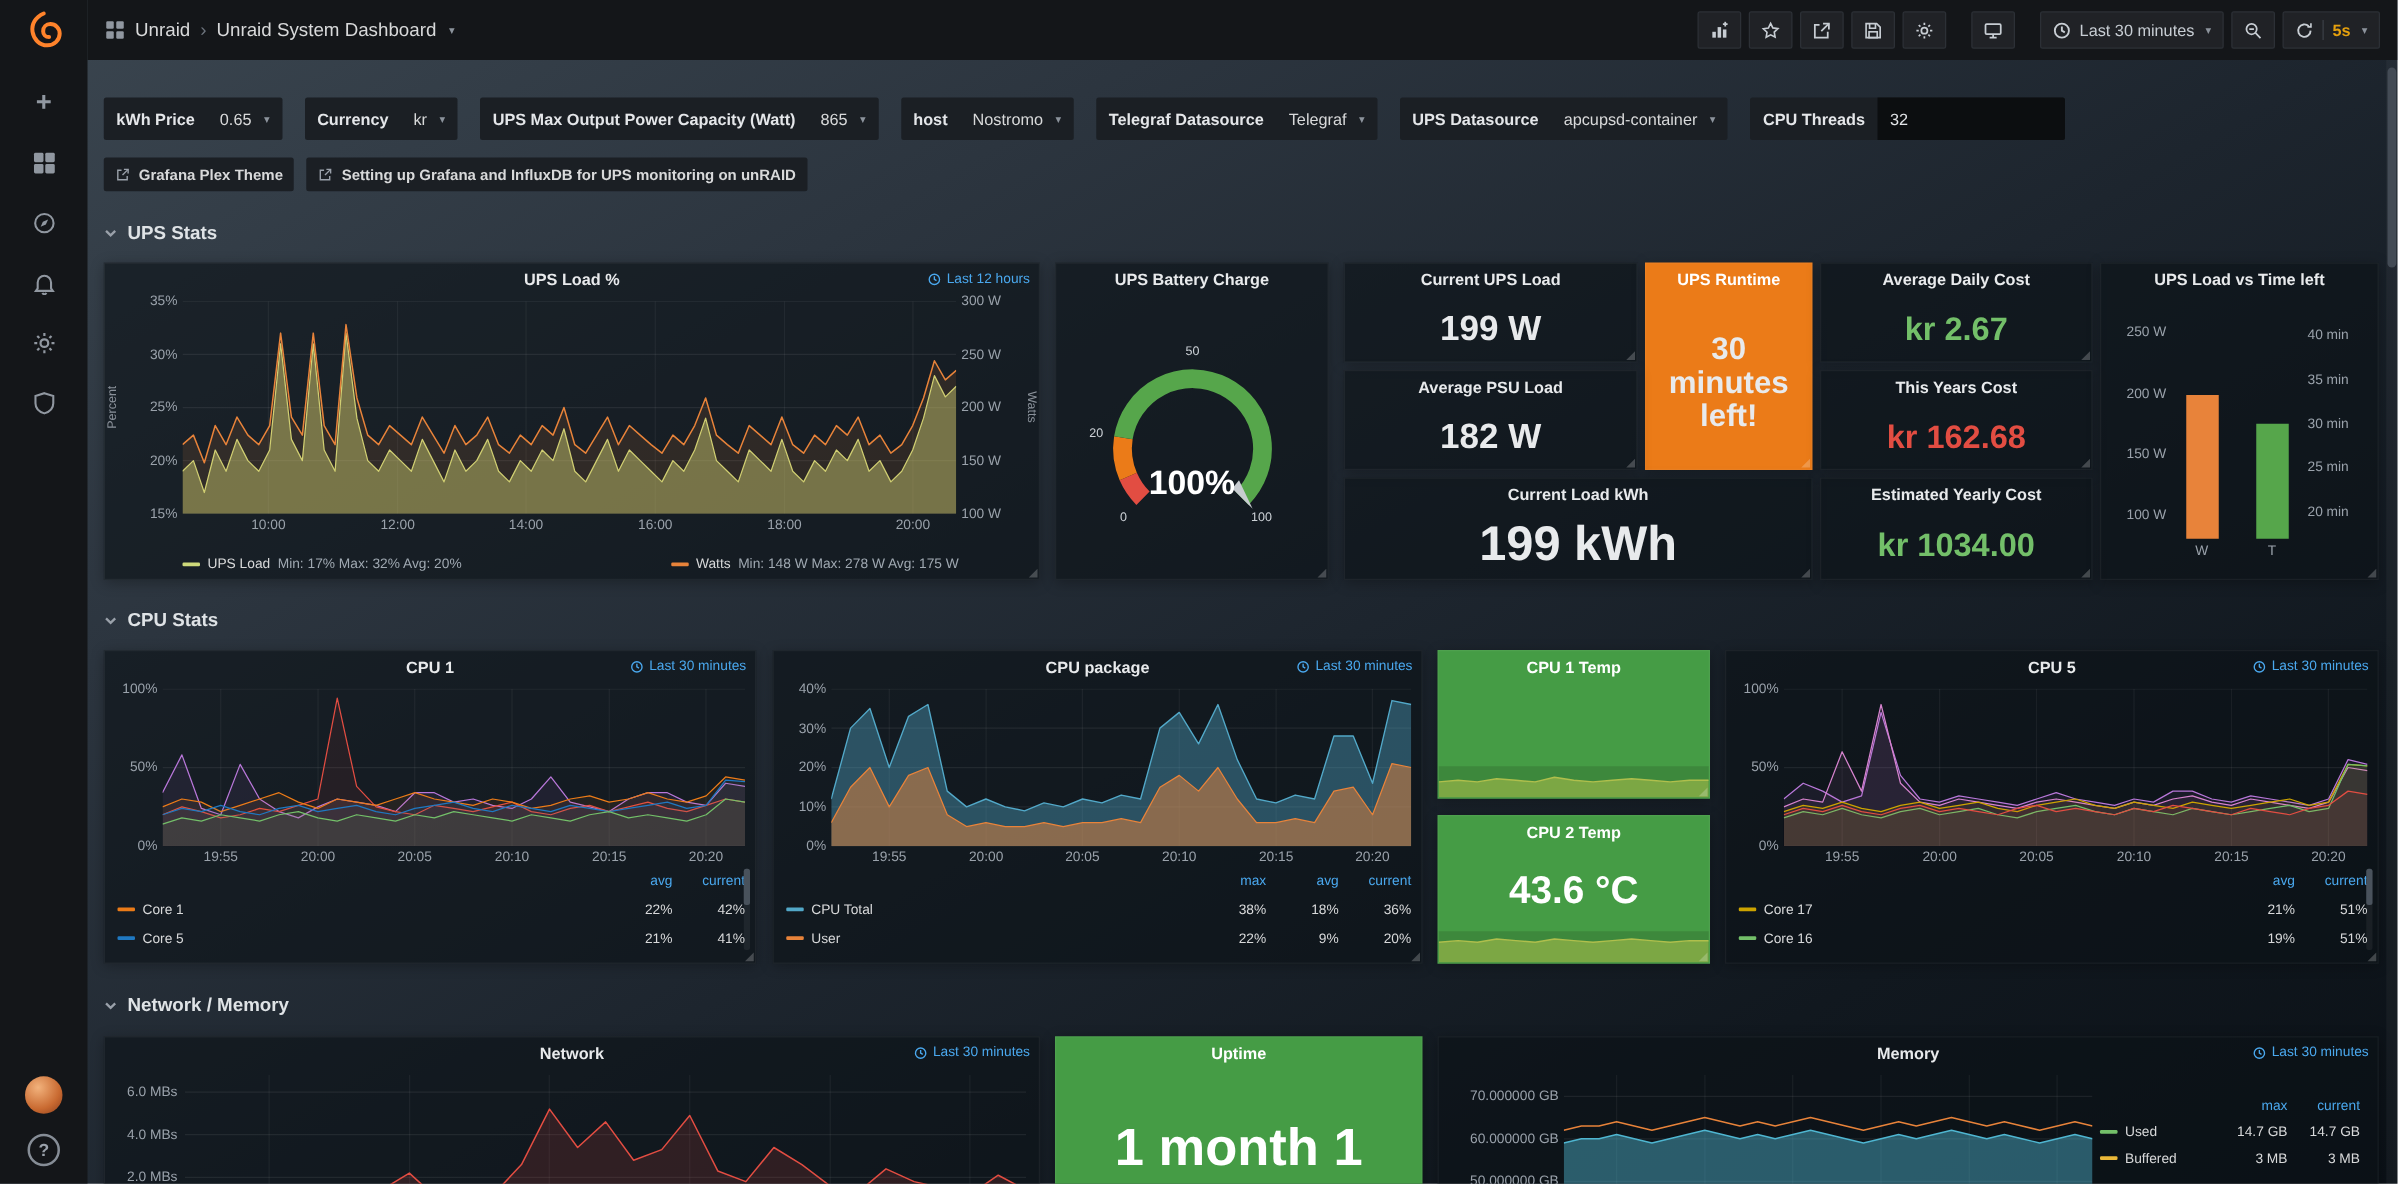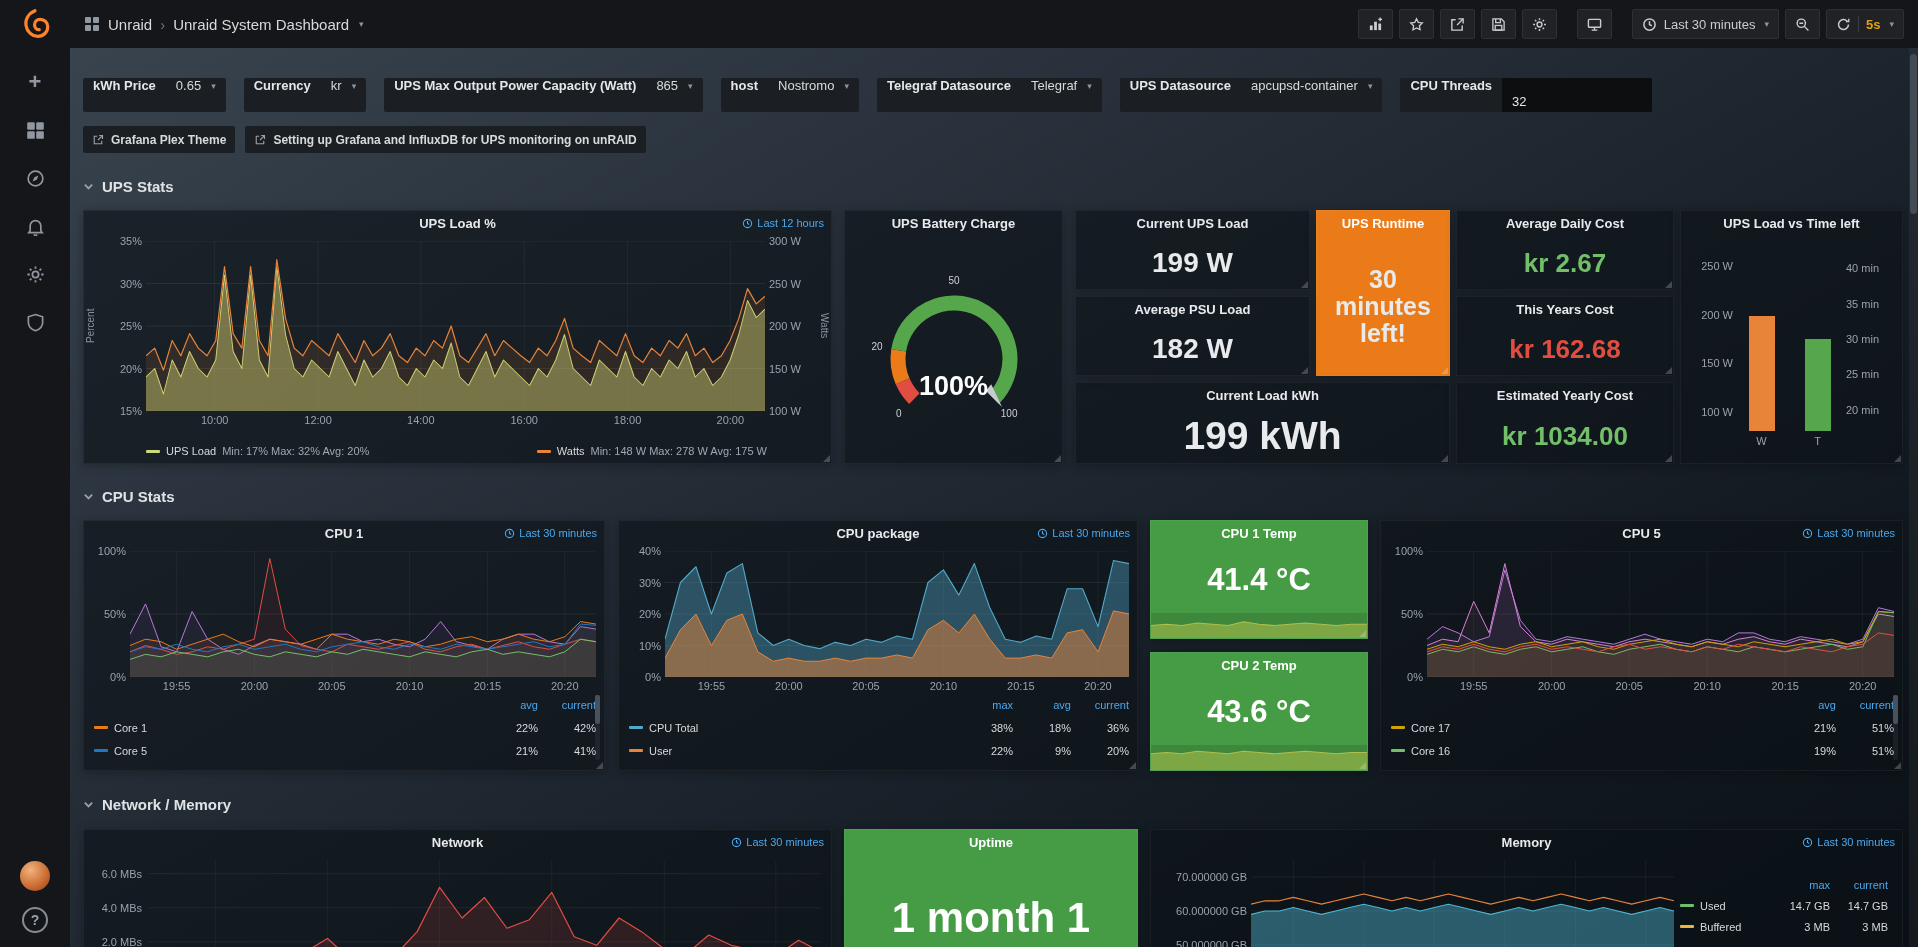--- a/index.html
+++ b/index.html
@@ -28,21 +28,21 @@
 .caret{font-size:9px;color:#8c939c;margin-left:2px}
 .nav-actions{display:flex;align-items:center;gap:6px}
 .nbtn{display:flex;align-items:center;gap:7px;height:30px;padding:0 9px;background:#202226;border:1px solid #2c3036;border-radius:2px;color:#c7cdd3;font:inherit;font-size:13px;cursor:pointer}
 .nbtn svg{width:15px;height:15px}
 .nav-gap{width:8px}
 .refresh-int{color:#e5a00d;font-weight:bold}
 .vdiv{width:1px;height:16px;background:#3a3f46}
 
 .dash{position:absolute;left:70px;top:48px;right:0;bottom:0}
 .var-row{position:absolute;left:13px;top:30px;display:flex;gap:18px;white-space:nowrap}
-.var{display:flex;align-items:flex-start;background:#1b1f24;border-radius:2px;overflow:hidden;height:34px}
+.var{display:flex;align-items:center;background:#1b1f24;border-radius:2px;overflow:hidden;height:34px}
 .vlabel{display:flex;align-items:center;padding:0 10px;font-weight:bold;color:#e4e6e9}
 .vvalue{display:flex;align-items:center;gap:8px;padding:0 10px;color:#d8d9da;cursor:pointer}
 .vinput{width:150px;background:#0c0e10;border:none;color:#e4e6e9;font:inherit;padding:16px 10px;outline:none}
 .links-row{position:absolute;left:13px;top:78px;display:flex;gap:10px}
 .linkp{display:flex;align-items:center;gap:7px;height:27px;padding:0 9px;background:#1b1f24;border-radius:2px;font-size:12px;font-weight:bold;color:#d8d9da;cursor:pointer}
 .linkp svg{width:12px;height:12px;color:#9aa1aa}
 .rowhead{position:absolute;display:flex;align-items:center;gap:8px;font-size:15px;font-weight:bold;color:#dfe3e6;cursor:pointer}
 .rowhead svg{width:11px;height:11px;color:#9aa1aa}
 
 .panel{position:absolute;background:rgba(11,17,23,0.62);border:1px solid rgba(255,255,255,0.05);box-shadow:0 2px 10px rgba(0,0,0,0.28)}
@@ -602,21 +602,20 @@
           </span>
           <span class="lval">22%</span>
           <span class="lval">9%</span>
           <span class="lval">20%</span>
         </div>
     </div>
   </section>
 
   <section class="panel colored" style="left: 1080px; top: 472px; width: 218px; height: 119px; background: rgb(69, 156, 69);">
     <div class="ptitle">CPU 1 Temp</div>
-    <div class="stat-value temp">41.4 °C</div>
     <div class="spark">
         <svg viewBox="0 0 100 100" preserveAspectRatio="none" style="width: 100%; height: 100%; display: block;">
           <polygon points="0.00,50.00 7.14,45.00 14.29,50.00 21.43,40.00 28.57,45.00 35.71,50.00 42.86,35.00 50.00,45.00 57.14,50.00 64.29,45.00 71.43,40.00 78.57,45.00 85.71,50.00 92.86,45.00 100.00,45.00 100,100 0,100" fill="#b9c24d" fill-opacity="0.55"></polygon>
           <polyline points="0.00,50.00 7.14,45.00 14.29,50.00 21.43,40.00 28.57,45.00 35.71,50.00 42.86,35.00 50.00,45.00 57.14,50.00 64.29,45.00 71.43,40.00 78.57,45.00 85.71,50.00 92.86,45.00 100.00,45.00" fill="none" stroke="#b9c24d" stroke-width="1.2" stroke-linejoin="round" vector-effect="non-scaling-stroke"></polyline>
         </svg>
       </div>
   </section>
   <section class="panel colored" style="left: 1080px; top: 604px; width: 218px; height: 119px; background: rgb(69, 156, 69);">
     <div class="ptitle">CPU 2 Temp</div>
     <div class="stat-value temp">43.6 °C</div>

